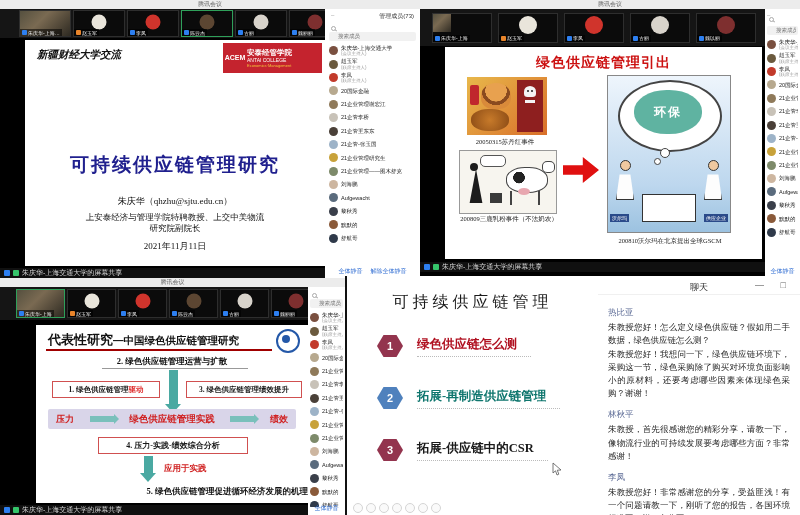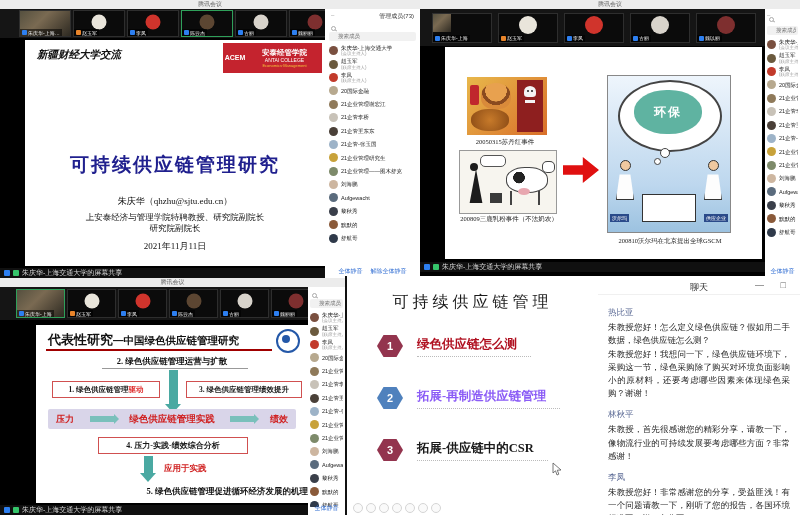--- a/index.html
+++ b/index.html
@@ -110,29 +110,29 @@
             <span class="badge"></span>
             <span>魏丽丽</span>
           </div>
         </div>
       </div>
 
     <div class="abs slide serif" style="left:25px;top:40px;width:300px;height:226px;">
       <div class="abs" style="left:12px;top:8px;font-size:10.5px;font-style:italic;font-weight:bold;color:#111;">新疆财经大学交流</div>
       <div class="abs" style="left:198px;top:3px;width:99px;height:30px;background:#c4232e;display:flex;align-items:center;">
         <div style="width:22px;text-align:center;color:#fff;font-weight:bold;font-size:7px;font-family:'Liberation Sans',sans-serif;line-height:8px;word-break:break-all;padding:0 1px;">ACEM</div>
-        <div style="flex:1;text-align:center;">
+        <div style="flex:1;">
           <div style="color:#fff;font-size:7.5px;font-weight:bold;line-height:9px;">安泰经管学院</div>
           <div style="color:#fff;font-size:5px;line-height:6px;font-family:'Liberation Sans',sans-serif;">ANTAI COLLEGE</div>
           <div style="color:#f5c33a;font-size:4px;line-height:5px;font-family:'Liberation Sans',sans-serif;">Economics·Management</div>
         </div>
       </div>
       <div class="abs" style="left:0;top:112px;width:100%;text-align:center;font-size:19px;font-weight:bold;color:#20208e;letter-spacing:2px;">可持续供应链管理研究</div>
       <div class="abs" style="left:0;top:155px;width:100%;text-align:center;font-size:9px;color:#111;">朱庆华（qhzhu@sjtu.edu.cn）</div>
-      <div class="abs" style="left:0;top:172px;width:100%;text-align:center;font-size:8.5px;color:#111;">上安泰经济与管理学院特聘教授、研究院副院长</div>
+      <div class="abs" style="left:0;top:172px;width:100%;text-align:center;font-size:8.5px;color:#111;">上安泰经济与管理学院特聘教授、上交中美物流</div>
       <div class="abs" style="left:0;top:183px;width:100%;text-align:center;font-size:8.5px;color:#111;">研究院副院长</div>
       <div class="abs" style="left:0;top:200px;width:100%;text-align:center;font-size:9px;color:#111;">2021年11月11日</div>
     </div>
     <div class="abs banner" style="left:0;top:268px;width:325px;height:10px;">
       <span class="b-ico" style="background:#2d7ff0;"></span>
       <span class="b-ico" style="background:#35c46a;"></span>
       <span>朱庆华-上海交通大学的屏幕共享</span>
     </div>
 
     <div class="abs panel" style="left:325px;top:9px;width:95px;height:269px;">
@@ -276,20 +276,21 @@
         <div class="thumb" style="width:58px;height:28px;">
           <div class="av" style="width: 18px; height: 18px; background: rgb(126, 47, 47);"></div>
           <div class="nm">
             <span class="badge"></span>
             <span>魏以丽</span>
           </div>
         </div>
       </div>
 
     <div class="abs slide serif" style="left:25px;top:47px;width:317px;height:212px;">
+      <div class="abs" style="left:0;top:7px;width:100%;text-align:center;font-size:14px;font-weight:bold;color:#cc1111;letter-spacing:1px;">绿色供应链管理引出</div>
 
       <div class="abs" style="left:22px;top:30px;width:80px;height:58px;background:linear-gradient(135deg,#e8b84b,#d96f2a);overflow:hidden;">
         <div class="abs" style="left:3px;top:8px;width:9px;height:20px;background:#c0272d;border-radius:2px;"></div>
         <div class="abs" style="left:14px;top:6px;width:30px;height:26px;background:radial-gradient(circle at 50% 30%,#e8a14f 0 45%,#8a4a1f 46% 60%,#d98a3a 61%);border-radius:50% 50% 40% 40%;"></div>
         <div class="abs" style="left:4px;top:32px;width:38px;height:22px;background:radial-gradient(circle,#c77a2a,#8a4a15);border-radius:45%;"></div>
         <div class="abs" style="left:50px;top:3px;width:26px;height:52px;background:#8e1f1f;">
           <div class="abs" style="left:7px;top:6px;width:12px;height:11px;background:#f4f4f4;border-radius:50% 50% 30% 30%;"></div>
           <div class="abs" style="left:10px;top:10px;width:2px;height:2px;background:#222;border-radius:50%;"></div>
           <div class="abs" style="left:14px;top:10px;width:2px;height:2px;background:#222;border-radius:50%;"></div>
           <div class="abs" style="left:8px;top:20px;width:10px;height:3px;background:#f4f4f4;"></div>
@@ -637,21 +638,21 @@
   <div class="abs slide" style="left:345px;top:276px;width:253px;height:239px;border-left:2px solid #111;box-sizing:border-box;">
     <div class="serif" style="text-align:center;margin-top:16px;font-size:16px;color:#1a1a1a;letter-spacing:4px;">可持续供应链管理</div>
     <div style="margin:22px 0 0 30px;display:flex;flex-direction:column;gap:30px;">
 
     <div class="hexrow">
           <span class="hex" style="background: rgb(147, 52, 78);">1</span>
           <span class="serif dotted" style="font-size: 12.5px; font-weight: bold; padding-bottom: 3px; padding-right: 14px; color: rgb(176, 16, 32);">绿色供应链怎么测</span>
         </div>
         <div class="hexrow">
           <span class="hex" style="background: rgb(79, 129, 189);">2</span>
-          <span class="serif dotted" style="font-size: 12.5px; font-weight: bold; padding-bottom: 3px; padding-right: 14px; color: #8b5cf6;">拓展-再制造供应链管理</span>
+          <span class="serif dotted" style="font-size: 12.5px; font-weight: bold; padding-bottom: 3px; padding-right: 14px; color: #0f766e;">拓展-再制造供应链管理</span>
         </div>
         <div class="hexrow">
           <span class="hex" style="background: rgb(147, 52, 78);">3</span>
           <span class="serif dotted" style="font-size: 12.5px; font-weight: bold; padding-bottom: 3px; padding-right: 14px; color: rgb(26, 26, 26);">拓展-供应链中的CSR</span>
         </div>
       </div>
     <svg class="abs" style="left:205px;top:186px;" width="10" height="14" viewBox="0 0 10 14">
         <path d="M1 1 L1 11 L3.5 8.8 L5 13 L6.8 12.2 L5.3 8.2 L9 8 Z" fill="#fff" stroke="#555" stroke-width="0.8"></path>
       </svg>
     <div class="abs" style="left:6px;top:227px;display:flex;gap:3px;">

